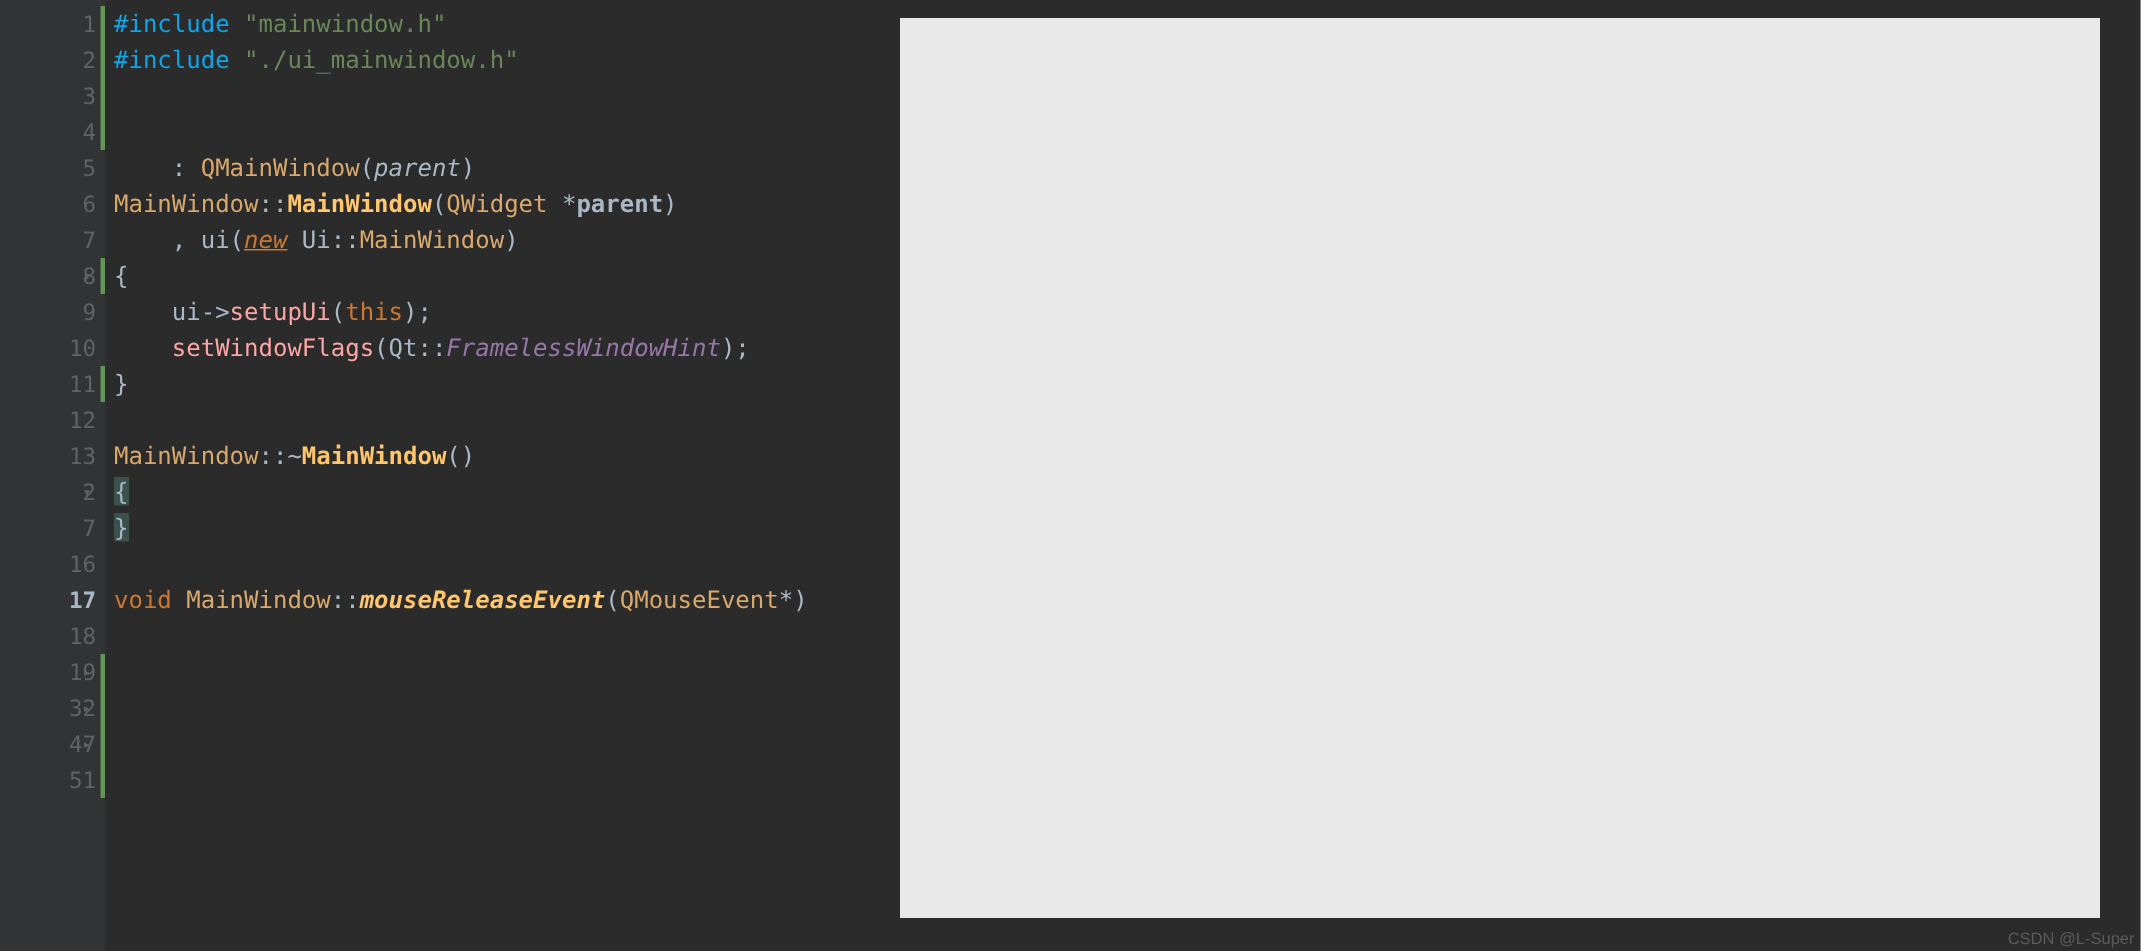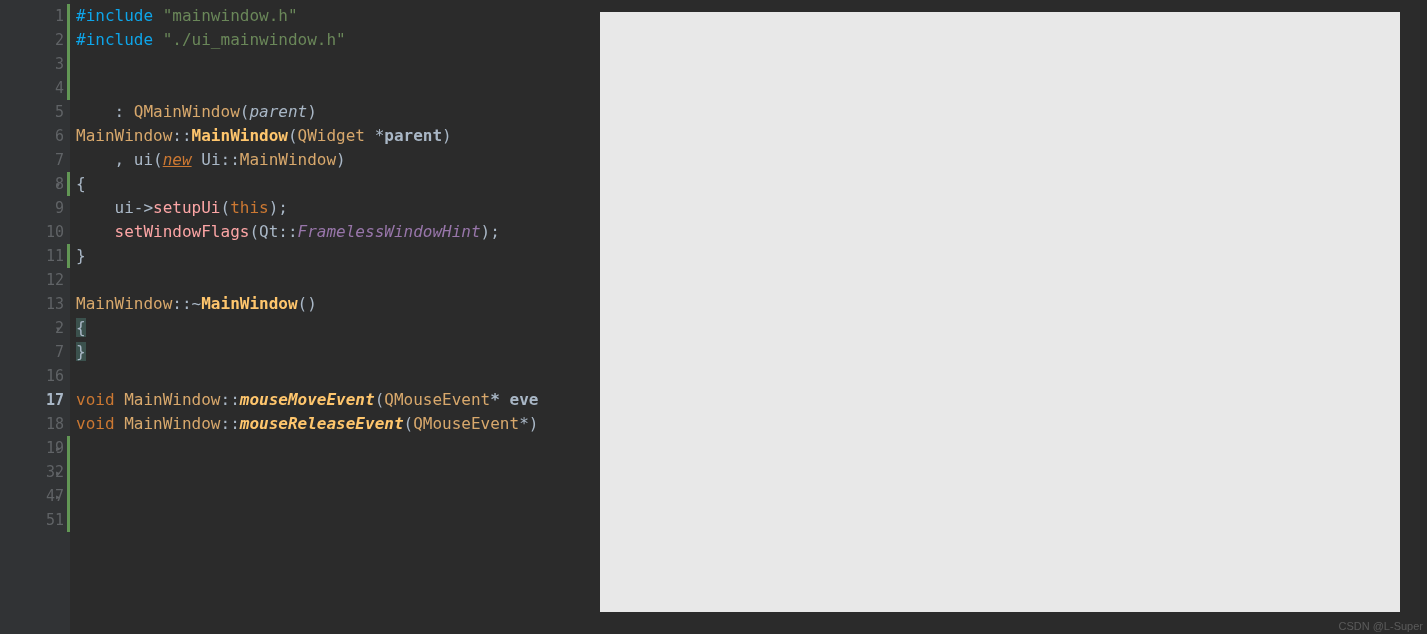--- a/index.html
+++ b/index.html
@@ -208,21 +208,20 @@
     <div class="code-line"><span class="t-punct">    , </span><span class="t-punct">ui</span><span class="t-punct">(</span><span class="t-keyword-italic">new</span><span class="t-punct"> Ui::</span><span class="t-class">MainWindow</span><span class="t-punct">)</span></div>
     <div class="code-line"><span class="t-punct">{</span></div>
     <div class="code-line"><span class="t-punct">    </span><span class="t-punct">ui</span><span class="t-punct">-&gt;</span><span class="t-func">setupUi</span><span class="t-punct">(</span><span class="t-this">this</span><span class="t-punct">);</span></div>
     <div class="code-line"><span class="t-punct">    </span><span class="t-func">setWindowFlags</span><span class="t-punct">(</span><span class="t-punct">Qt::</span><span class="t-enum">FramelessWindowHint</span><span class="t-punct">);</span></div>
     <div class="code-line"><span class="t-punct">}</span></div>
     <div class="code-line"></div>
     <div class="code-line"><span class="t-class">MainWindow</span><span class="t-punct">::~</span><span class="t-funcbold">MainWindow</span><span class="t-punct">()</span></div>
     <div class="code-line"><span class="t-bracehi">{</span></div>
     <div class="code-line"><span class="t-bracehi">}</span></div>
     <div class="code-line"></div>
-    <div class="code-line"><span class="t-keyword">void</span><span class="t-class"> MainWindow</span><span class="t-punct">::</span><span class="t-funcitalic">mouseMoveEvent</span><span class="t-punct">(</span><span class="t-class">QMouseEvent</span><span class="t-paramb">* eve</span></div>
     <div class="code-line"><span class="t-keyword">void</span><span class="t-class"> MainWindow</span><span class="t-punct">::</span><span class="t-funcitalic">mouseReleaseEvent</span><span class="t-punct">(</span><span class="t-class">QMouseEvent</span><span class="t-punct">*)</span></div>
     <div class="code-line"></div>
   </div>
 </div>
 
 <div class="preview-window"></div>
 
 <div class="watermark">CSDN @L-Super</div>
 
 </body></html>

